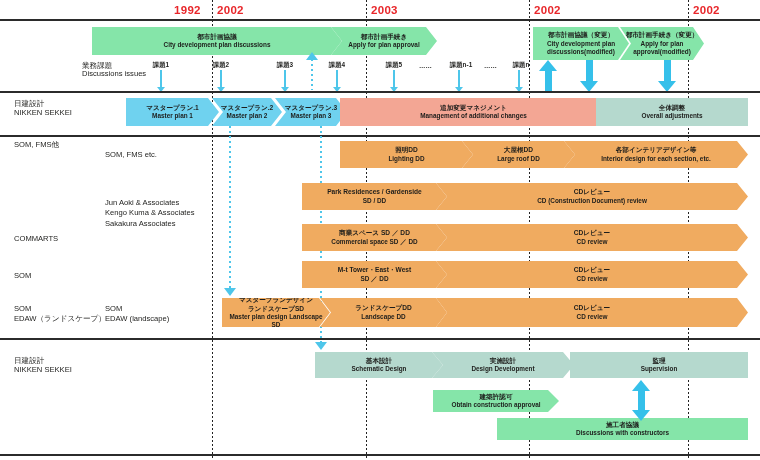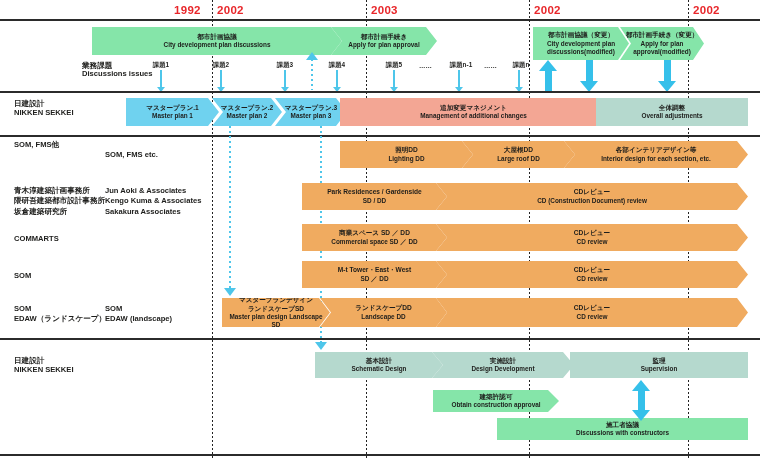--- a/index.html
+++ b/index.html
@@ -56,21 +56,21 @@
     border-top:11px solid #35c0ea;
   }
   .thick-head-up{
     position:absolute;width:0;height:0;
     border-left:9px solid transparent;border-right:9px solid transparent;
     border-bottom:11px solid #35c0ea;
   }
 
   
   .rowlabel{
-    position:absolute;font-size:7.6px;font-weight:bold;color:#1d1d1b;
+    position:absolute;font-size:7.6px;font-weight:normal;color:#1d1d1b;
     line-height:1.35;white-space:pre-line;
   }
 
   
   .bar{
     position:absolute;display:flex;align-items:center;justify-content:center;
     text-align:center;color:#1d1d1b;line-height:1.25;
     box-sizing:border-box;
   }
   .bar .txt{position:relative;z-index:2;padding:0 4px;}
@@ -243,24 +243,21 @@
     <span class="en">Large roof DD</span>
       </div>
   </div>
   <div class="bar chev-both orange" style="left:564px;top:141px;width:184px;height:27px;">
     <div class="txt">
         <span class="jp">各部インテリアデザイン等</span>
     <span class="en">Interior design for each section, etc.</span>
       </div>
   </div>
 
-  <div class="rowlabel" style="left:14px;top:186px;">青木淳建築計画事務所
-隈研吾建築都市設計事務所
-坂倉建築研究所</div>
-  <div class="rowlabel" style="left:105px;top:186px;">Jun Aoki &amp; Associates
+  <div class="rowlabel" style="left:105px;top:198px;">Jun Aoki &amp; Associates
 Kengo Kuma &amp; Associates
 Sakakura Associates</div>
 
   <div class="bar chev orange" style="left:302px;top:183px;width:145px;height:27px;">
     <div class="txt">
         <span class="jp">Park Residences / Gardenside</span>
     <span class="en">SD / DD</span>
       </div>
   </div>
   <div class="bar chev-both orange" style="left:436px;top:183px;width:312px;height:27px;">

